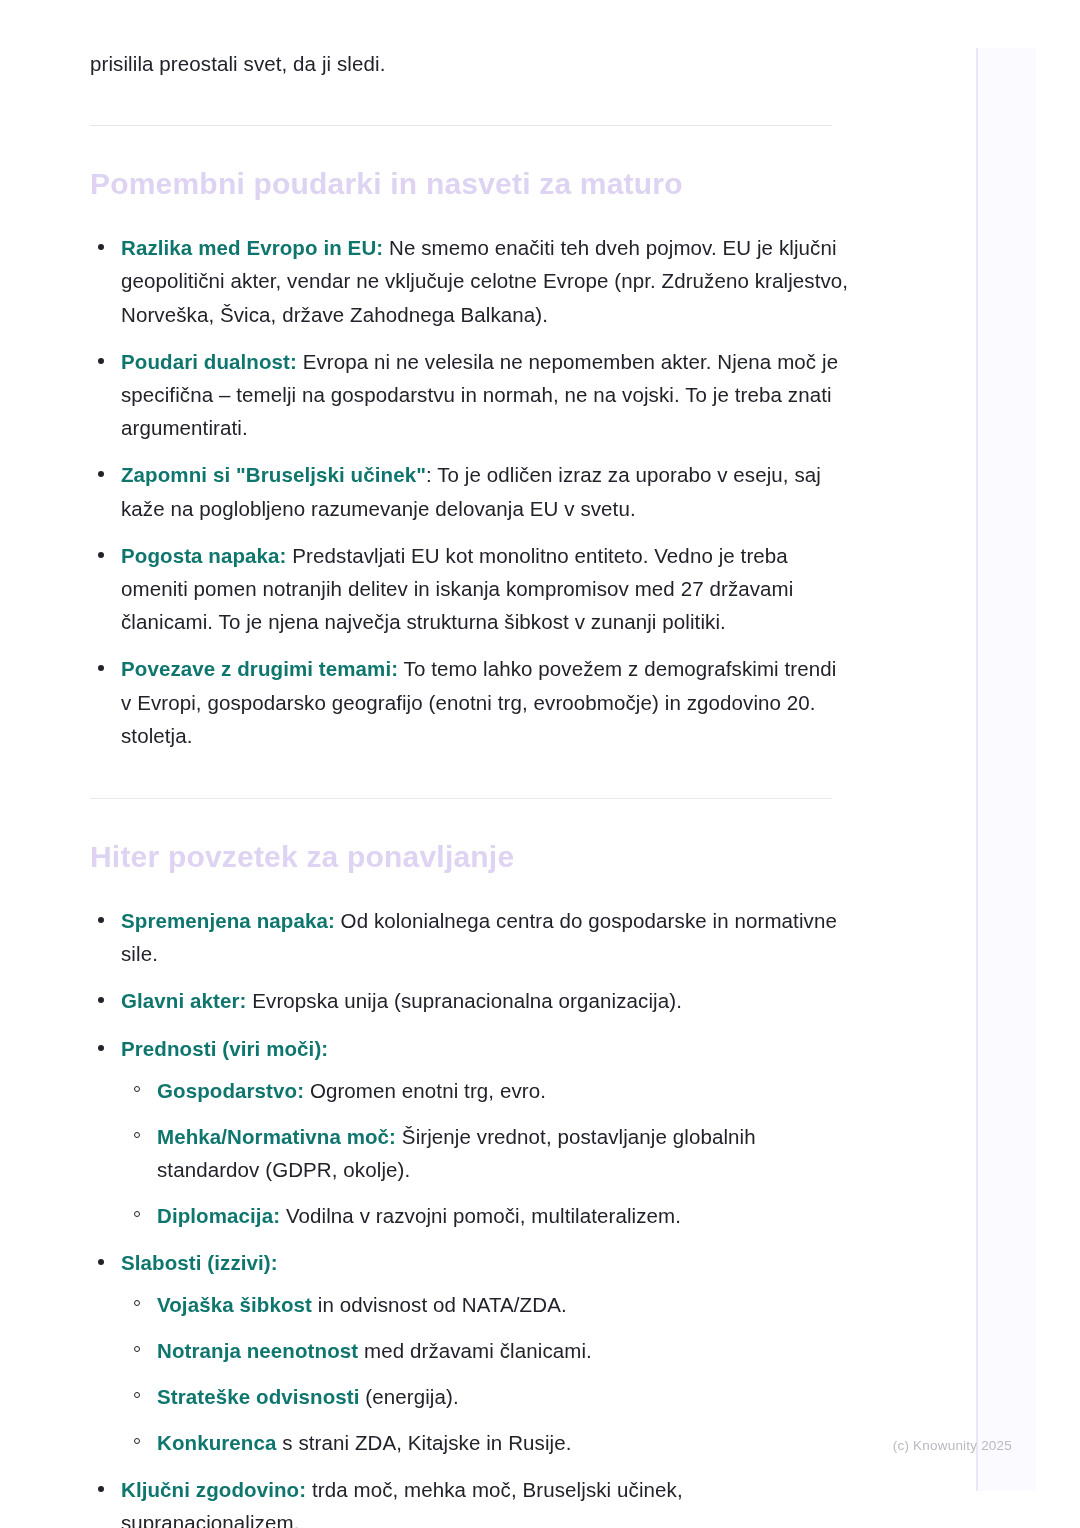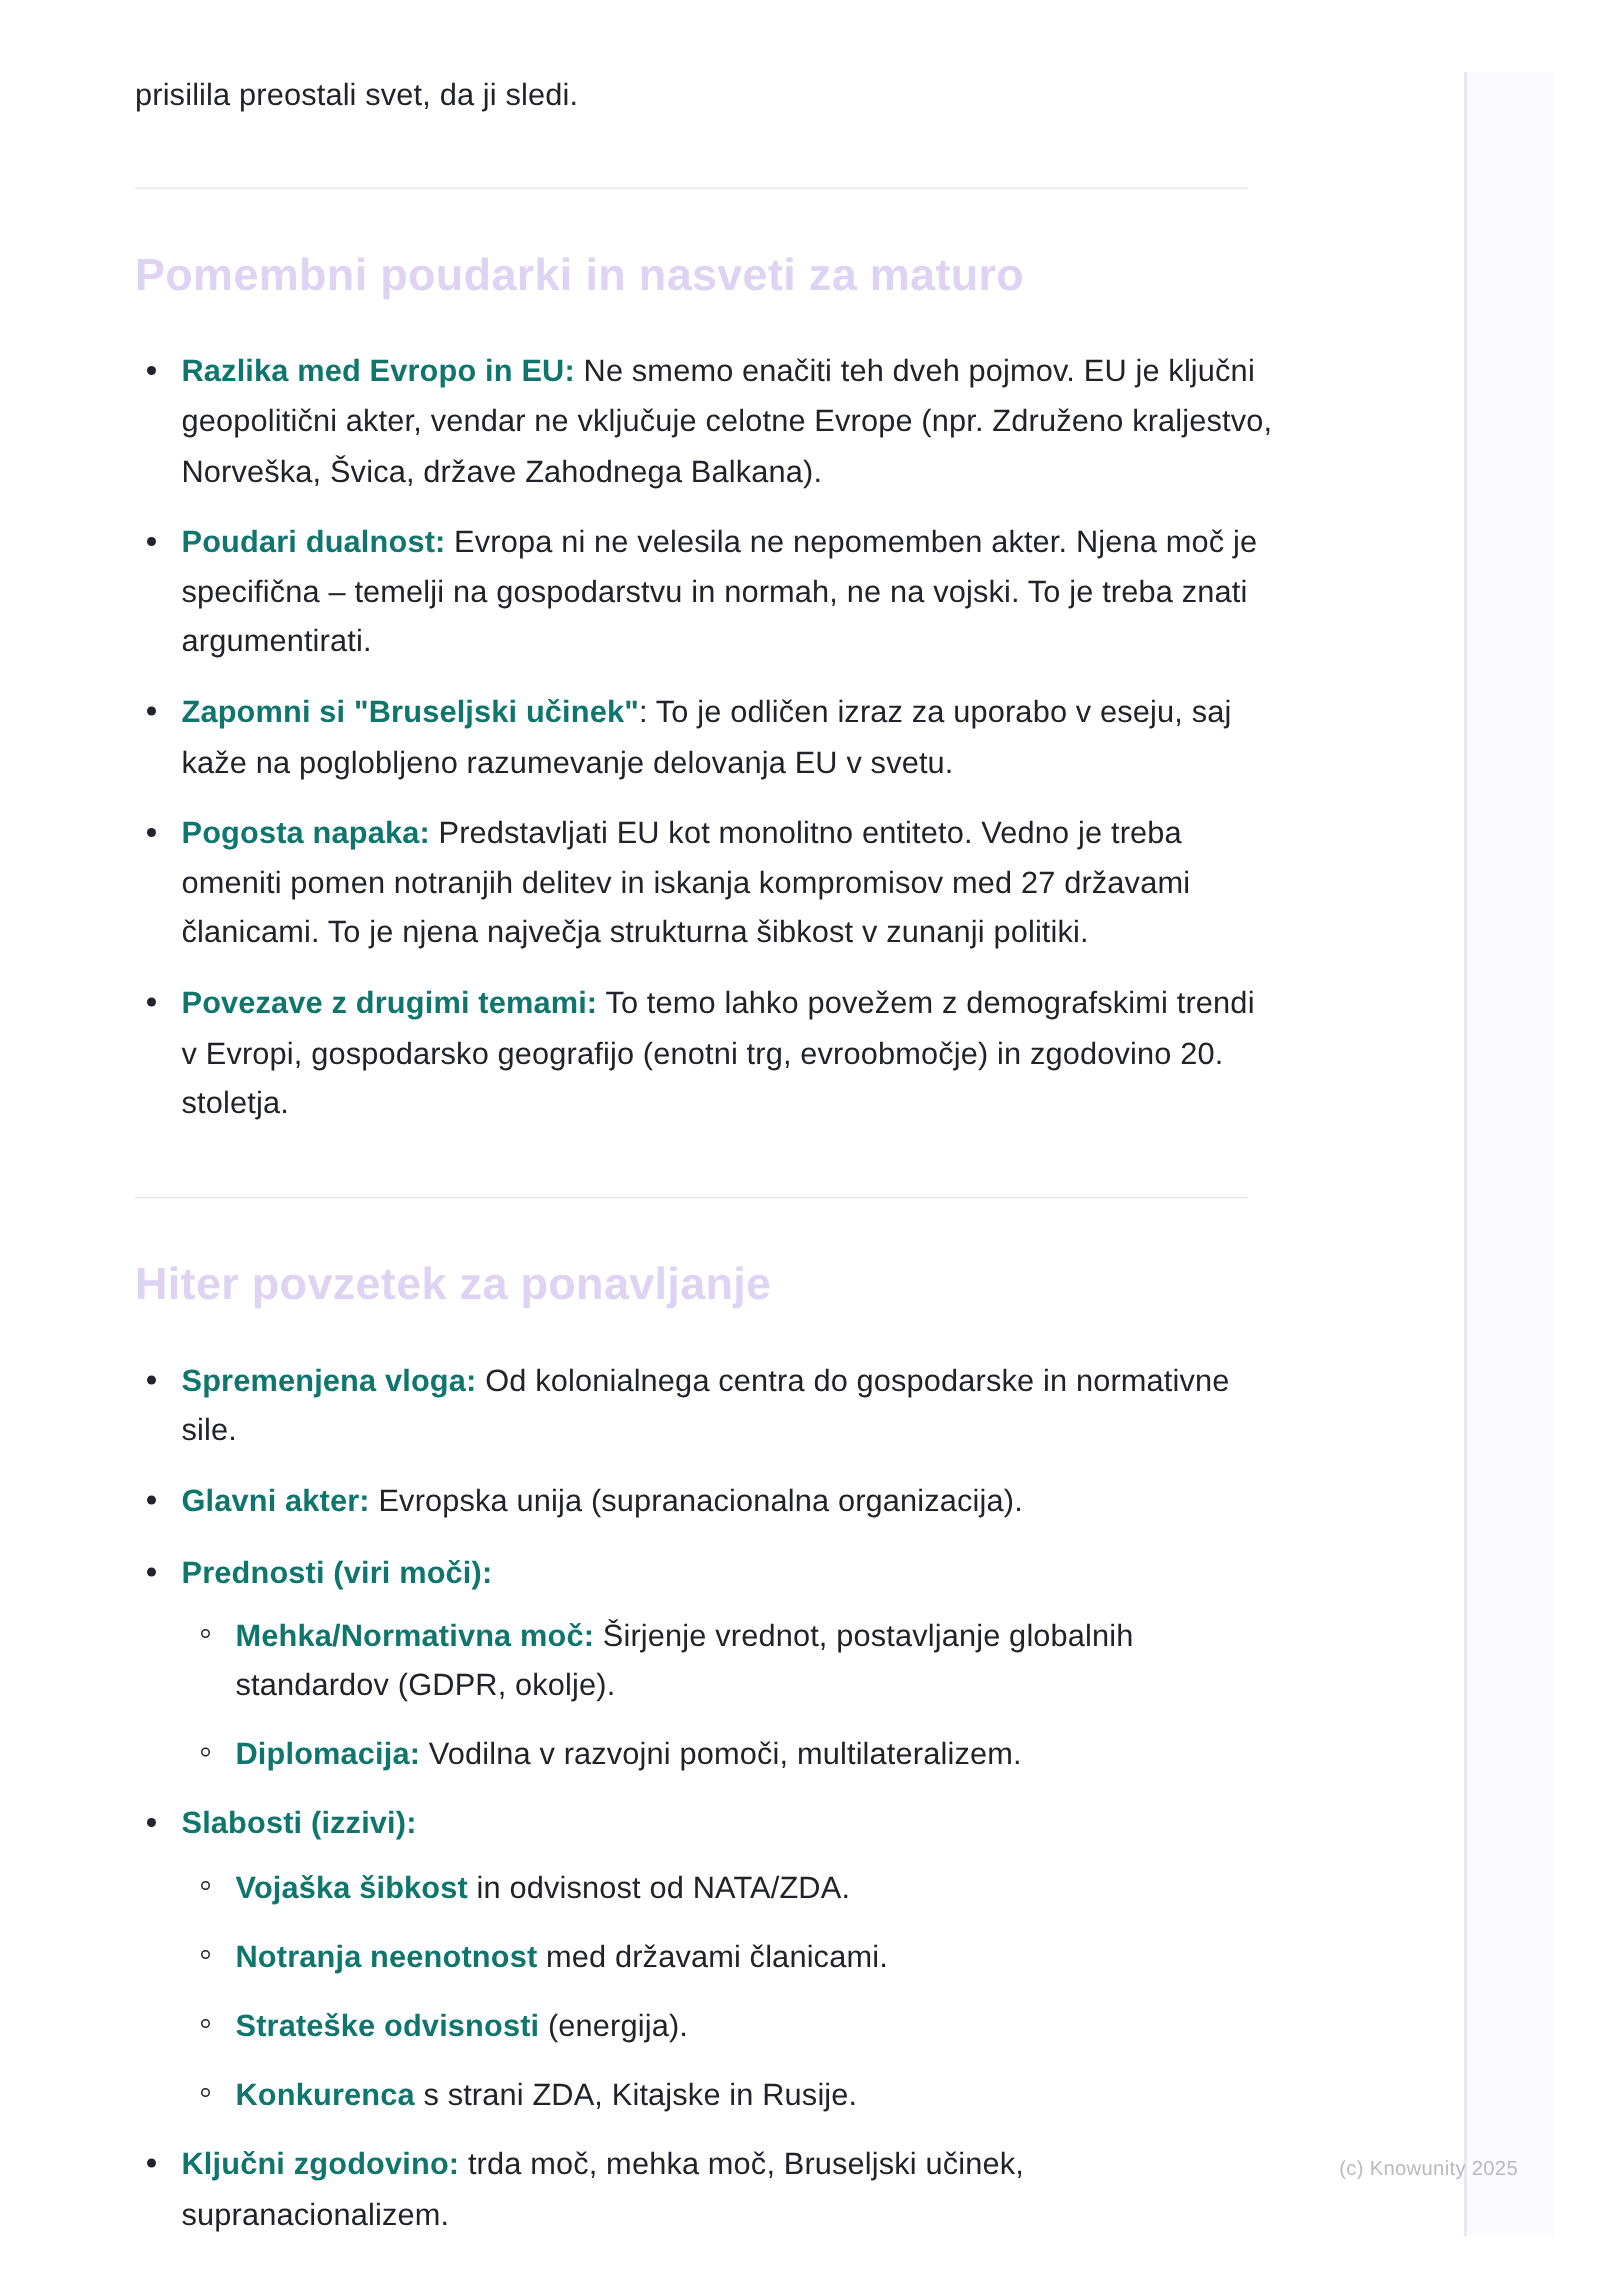--- a/index.html
+++ b/index.html
@@ -160,23 +160,24 @@
         <li class="bullet"><b class="b">Zapomni si "Bruseljski učinek"</b><span>: To je odličen izraz za uporabo v eseju, saj kaže na poglobljeno razumevanje delovanja EU v svetu.</span></li>
         <li class="bullet"><b class="b">Pogosta napaka:</b><span> Predstavljati EU kot monolitno entiteto. Vedno je treba omeniti pomen notranjih delitev in iskanja kompromisov med 27 državami članicami. To je njena največja strukturna šibkost v zunanji politiki.</span></li>
         <li class="bullet"><b class="b">Povezave z drugimi temami:</b><span> To temo lahko povežem z demografskimi trendi v Evropi, gospodarsko geografijo (enotni trg, evroobmočje) in zgodovino 20. stoletja.</span></li>
       </ul>
 
     <hr class="divider divider-2">
 
     <h2 class="section-title title-2">Hiter povzetek za ponavljanje</h2>
 
     <ul class="bullets second-list" id="list-1">
-        <li class="bullet"><b class="b">Spremenjena vloga:</b><span> Od kolonialnega centra do gospodarske in normativne sile.</span></li>
+        <li class="bullet"><b class="b">Spremenjena napaka:</b><span> Od kolonialnega centra do gospodarske in normativne sile.</span></li>
         <li class="bullet"><b class="b">Glavni akter:</b><span> Evropska unija (supranacionalna organizacija).</span></li>
         <li class="bullet tight"><b class="b">Prednosti (viri moči):</b><span></span><ul class="subbullets">
+            <li class="subbullet"><b class="b">Gospodarstvo:</b><span> Ogromen enotni trg, evro.</span></li>
             <li class="subbullet"><b class="b">Mehka/Normativna moč:</b><span> Širjenje vrednot, postavljanje globalnih standardov (GDPR, okolje).</span></li>
             <li class="subbullet"><b class="b">Diplomacija:</b><span> Vodilna v razvojni pomoči, multilateralizem.</span></li>
           </ul></li>
         <li class="bullet tight"><b class="b">Slabosti (izzivi):</b><span></span><ul class="subbullets">
             <li class="subbullet"><b class="b">Vojaška šibkost</b><span> in odvisnost od NATA/ZDA.</span></li>
             <li class="subbullet"><b class="b">Notranja neenotnost</b><span> med državami članicami.</span></li>
             <li class="subbullet"><b class="b">Strateške odvisnosti</b><span> (energija).</span></li>
             <li class="subbullet"><b class="b">Konkurenca</b><span> s strani ZDA, Kitajske in Rusije.</span></li>
           </ul></li>
         <li class="bullet"><b class="b">Ključni zgodovino:</b><span> trda moč, mehka moč, Bruseljski učinek, supranacionalizem.</span></li>

